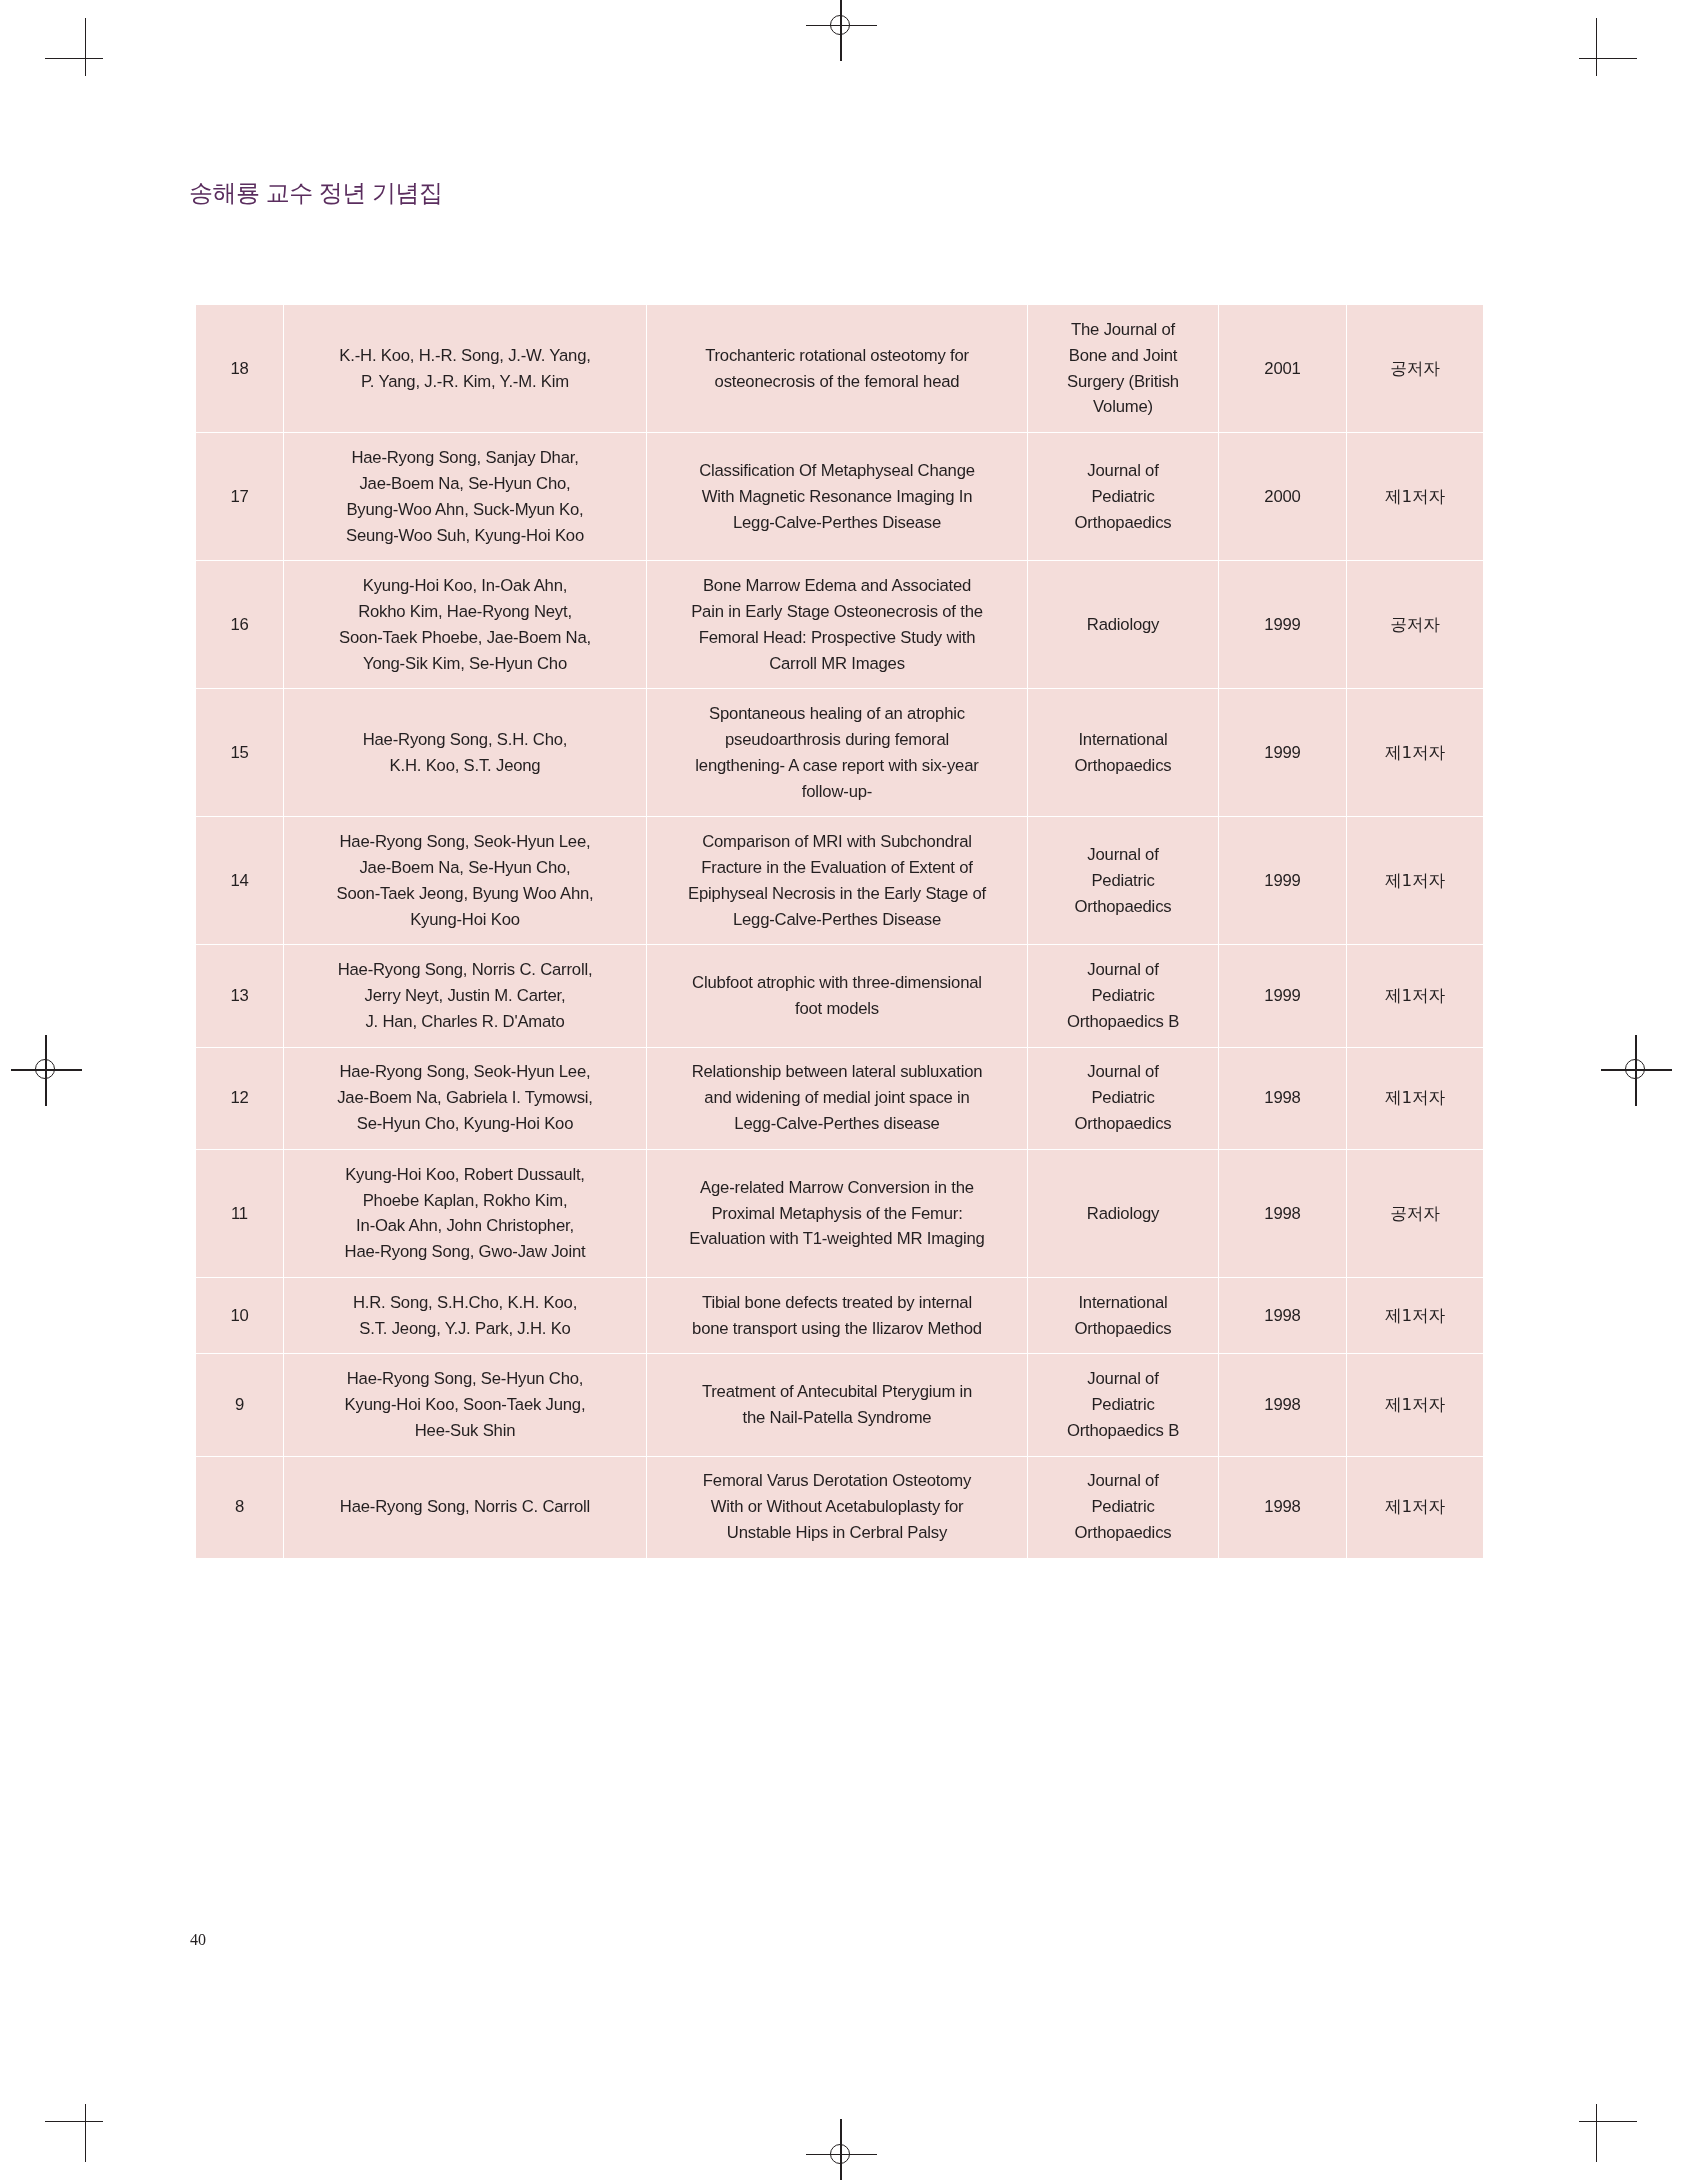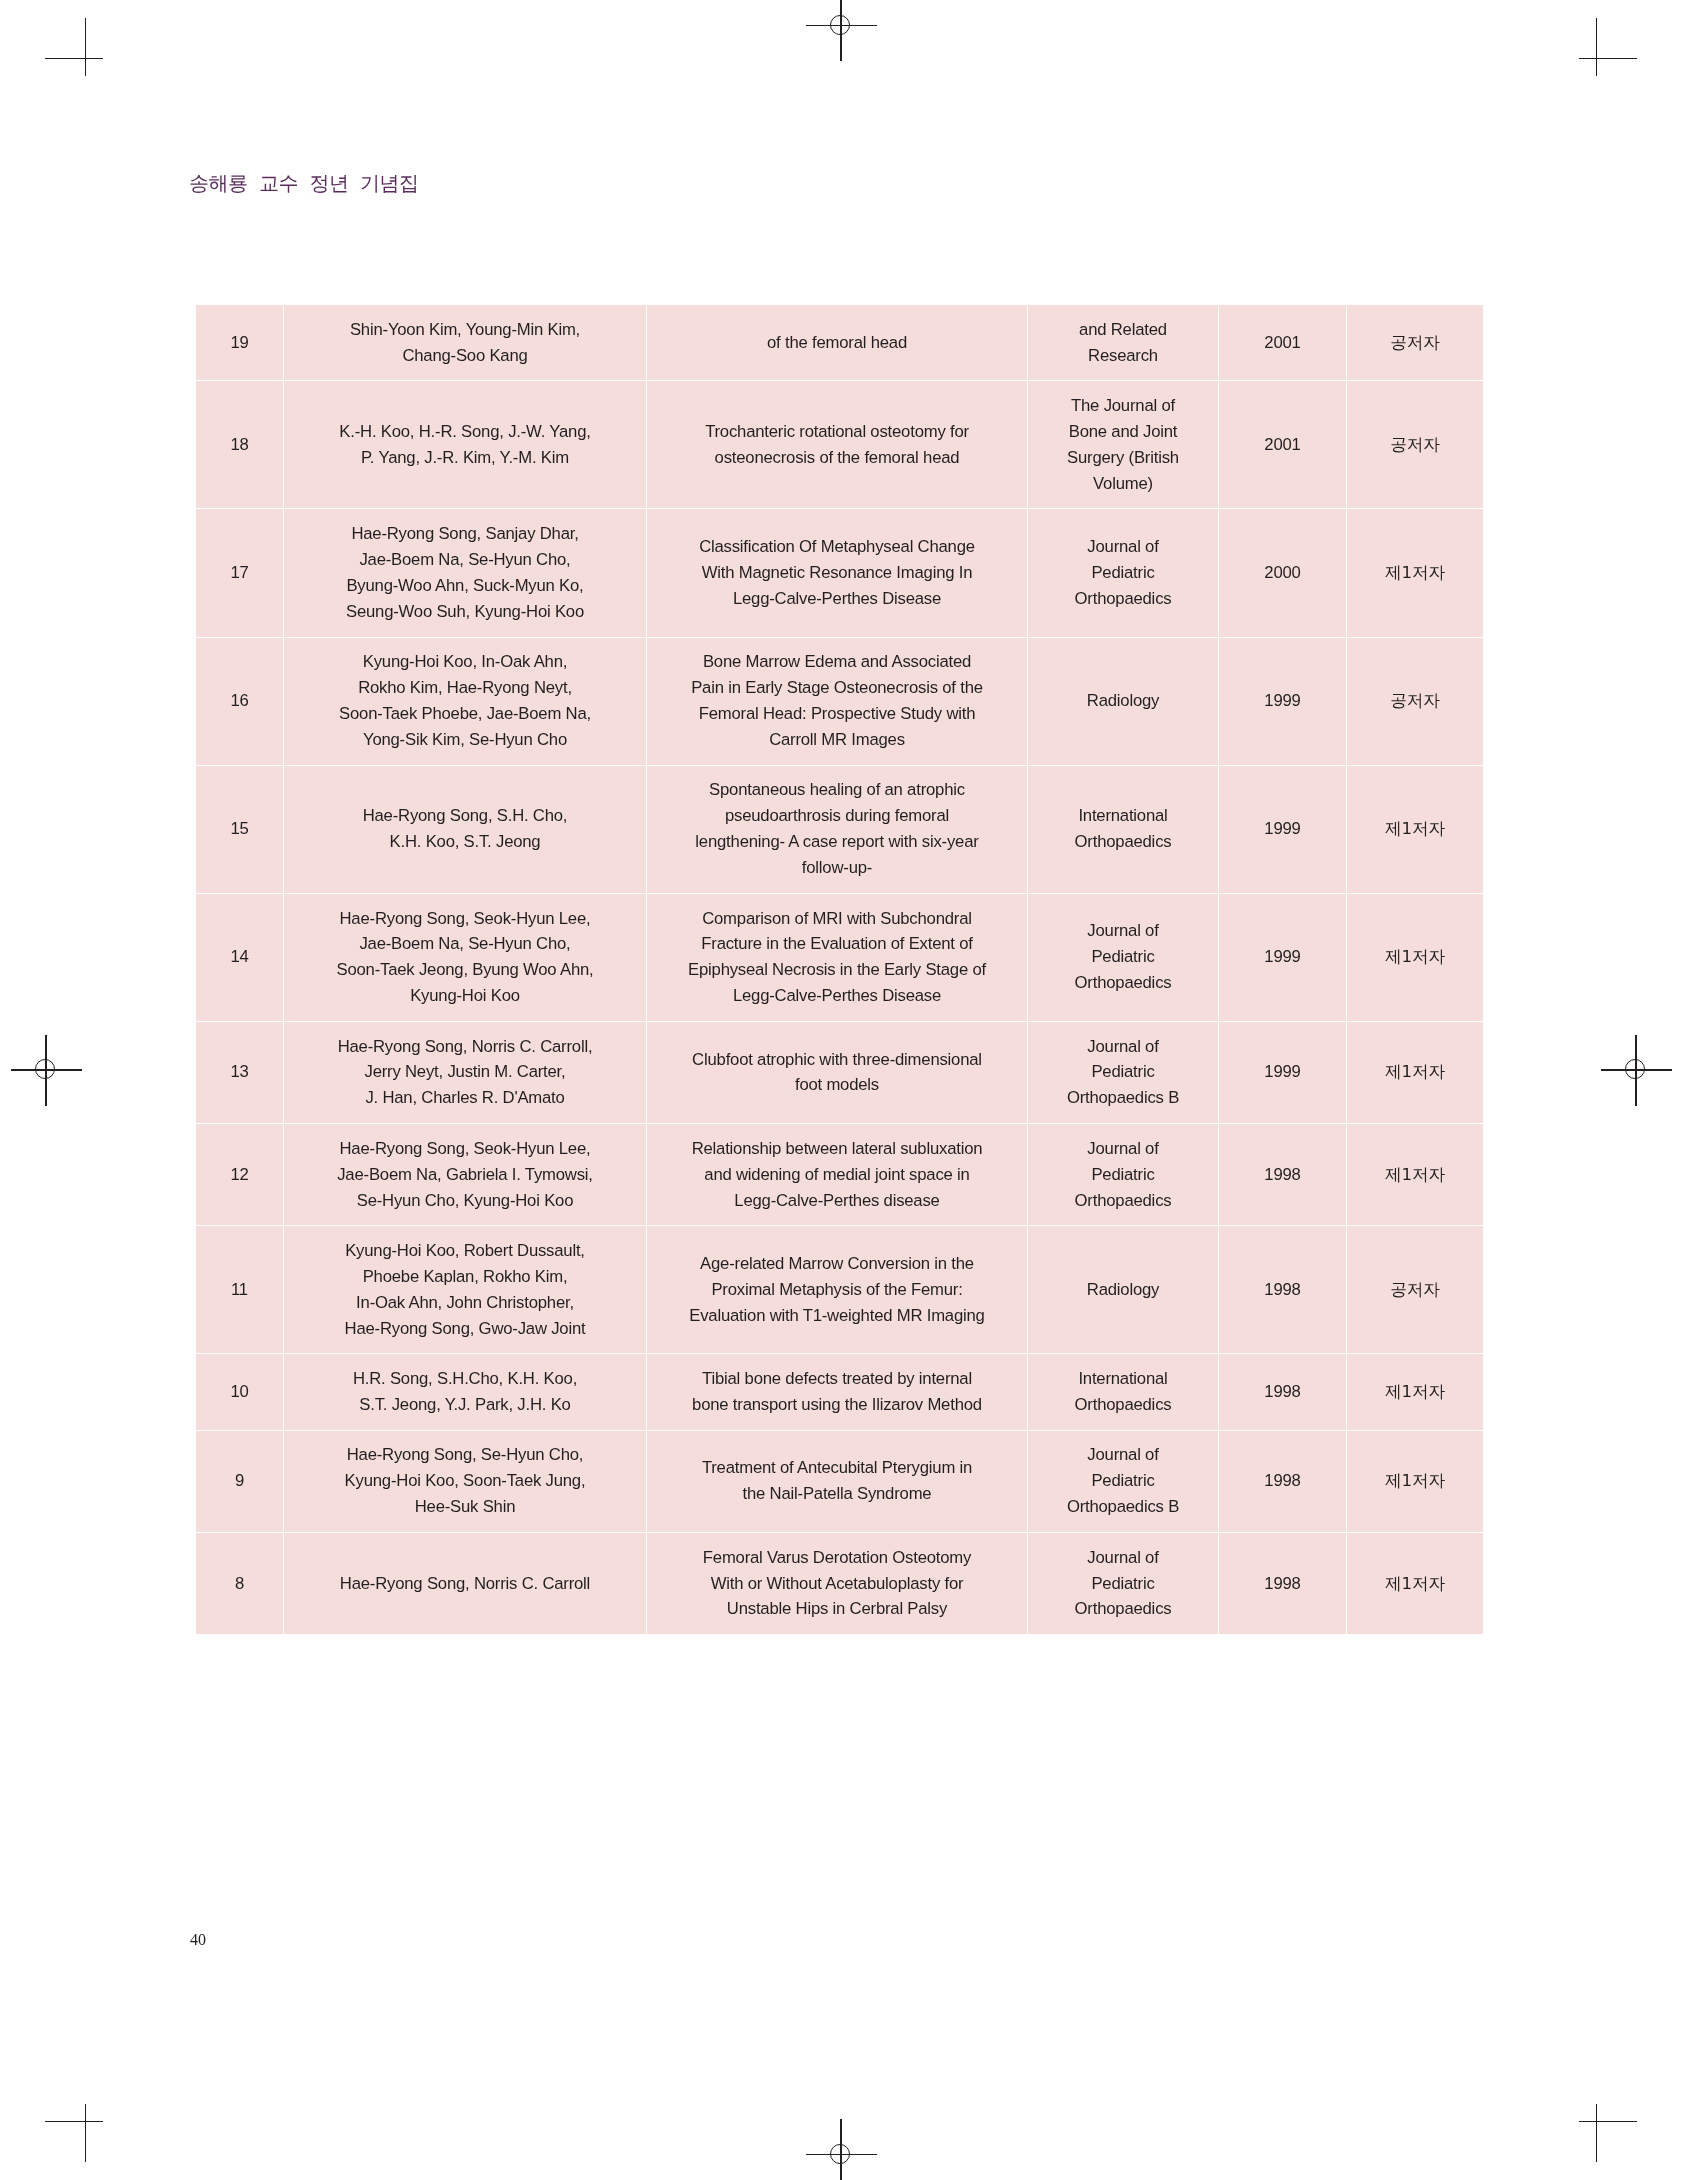--- a/index.html
+++ b/index.html
@@ -82,25 +82,25 @@
   }
   .reg-top   { left: 820px; top: 4.5px; }
   .reg-bottom{ left: 820px; bottom: 4.5px; }
   .reg-left  { left: 25px; top: 1049px; }
   .reg-right { right: 25px; top: 1049px; }
 
   
   .page-header {
     position: absolute;
     left: 189px;
-    top: 170px;
-    font-size: 20px;
+    top: 177px;
+    font-size: 24px;
     letter-spacing: -0.5px;
     color: #5a2d5e;
-    font-family: Liberation Mono, monospace;
+    font-family: Liberation Sans, sans-serif;
   }
 
   .table-wrap {
     position: absolute;
     left: 195px;
     top: 304px;
     width: 1279px;
   }
 
   table.pub {
@@ -165,36 +165,20 @@
     <div class="v"></div>
     <div class="ring"></div>
 </div>
 
 <div class="page-header">송해룡 교수 정년 기념집</div>
 
 <div class="table-wrap">
   <table class="pub">
     <tbody>
         <tr>
-          <td class="c-no">19</td>
-          <td class="c-authors">
-            <span class="cell-line">Shin-Yoon Kim, Young-Min Kim,</span>
-            <span class="cell-line">Chang-Soo Kang</span>
-          </td>
-          <td class="c-title">
-            <span class="cell-line">of the femoral head</span>
-          </td>
-          <td class="c-journal">
-            <span class="cell-line">and Related</span>
-            <span class="cell-line">Research</span>
-          </td>
-          <td class="c-year">2001</td>
-          <td class="c-role">공저자</td>
-        </tr>
-        <tr>
           <td class="c-no">18</td>
           <td class="c-authors">
             <span class="cell-line">K.-H. Koo, H.-R. Song, J.-W. Yang,</span>
             <span class="cell-line">P. Yang, J.-R. Kim, Y.-M. Kim</span>
           </td>
           <td class="c-title">
             <span class="cell-line">Trochanteric rotational osteotomy for</span>
             <span class="cell-line">osteonecrosis of the femoral head</span>
           </td>
           <td class="c-journal">

